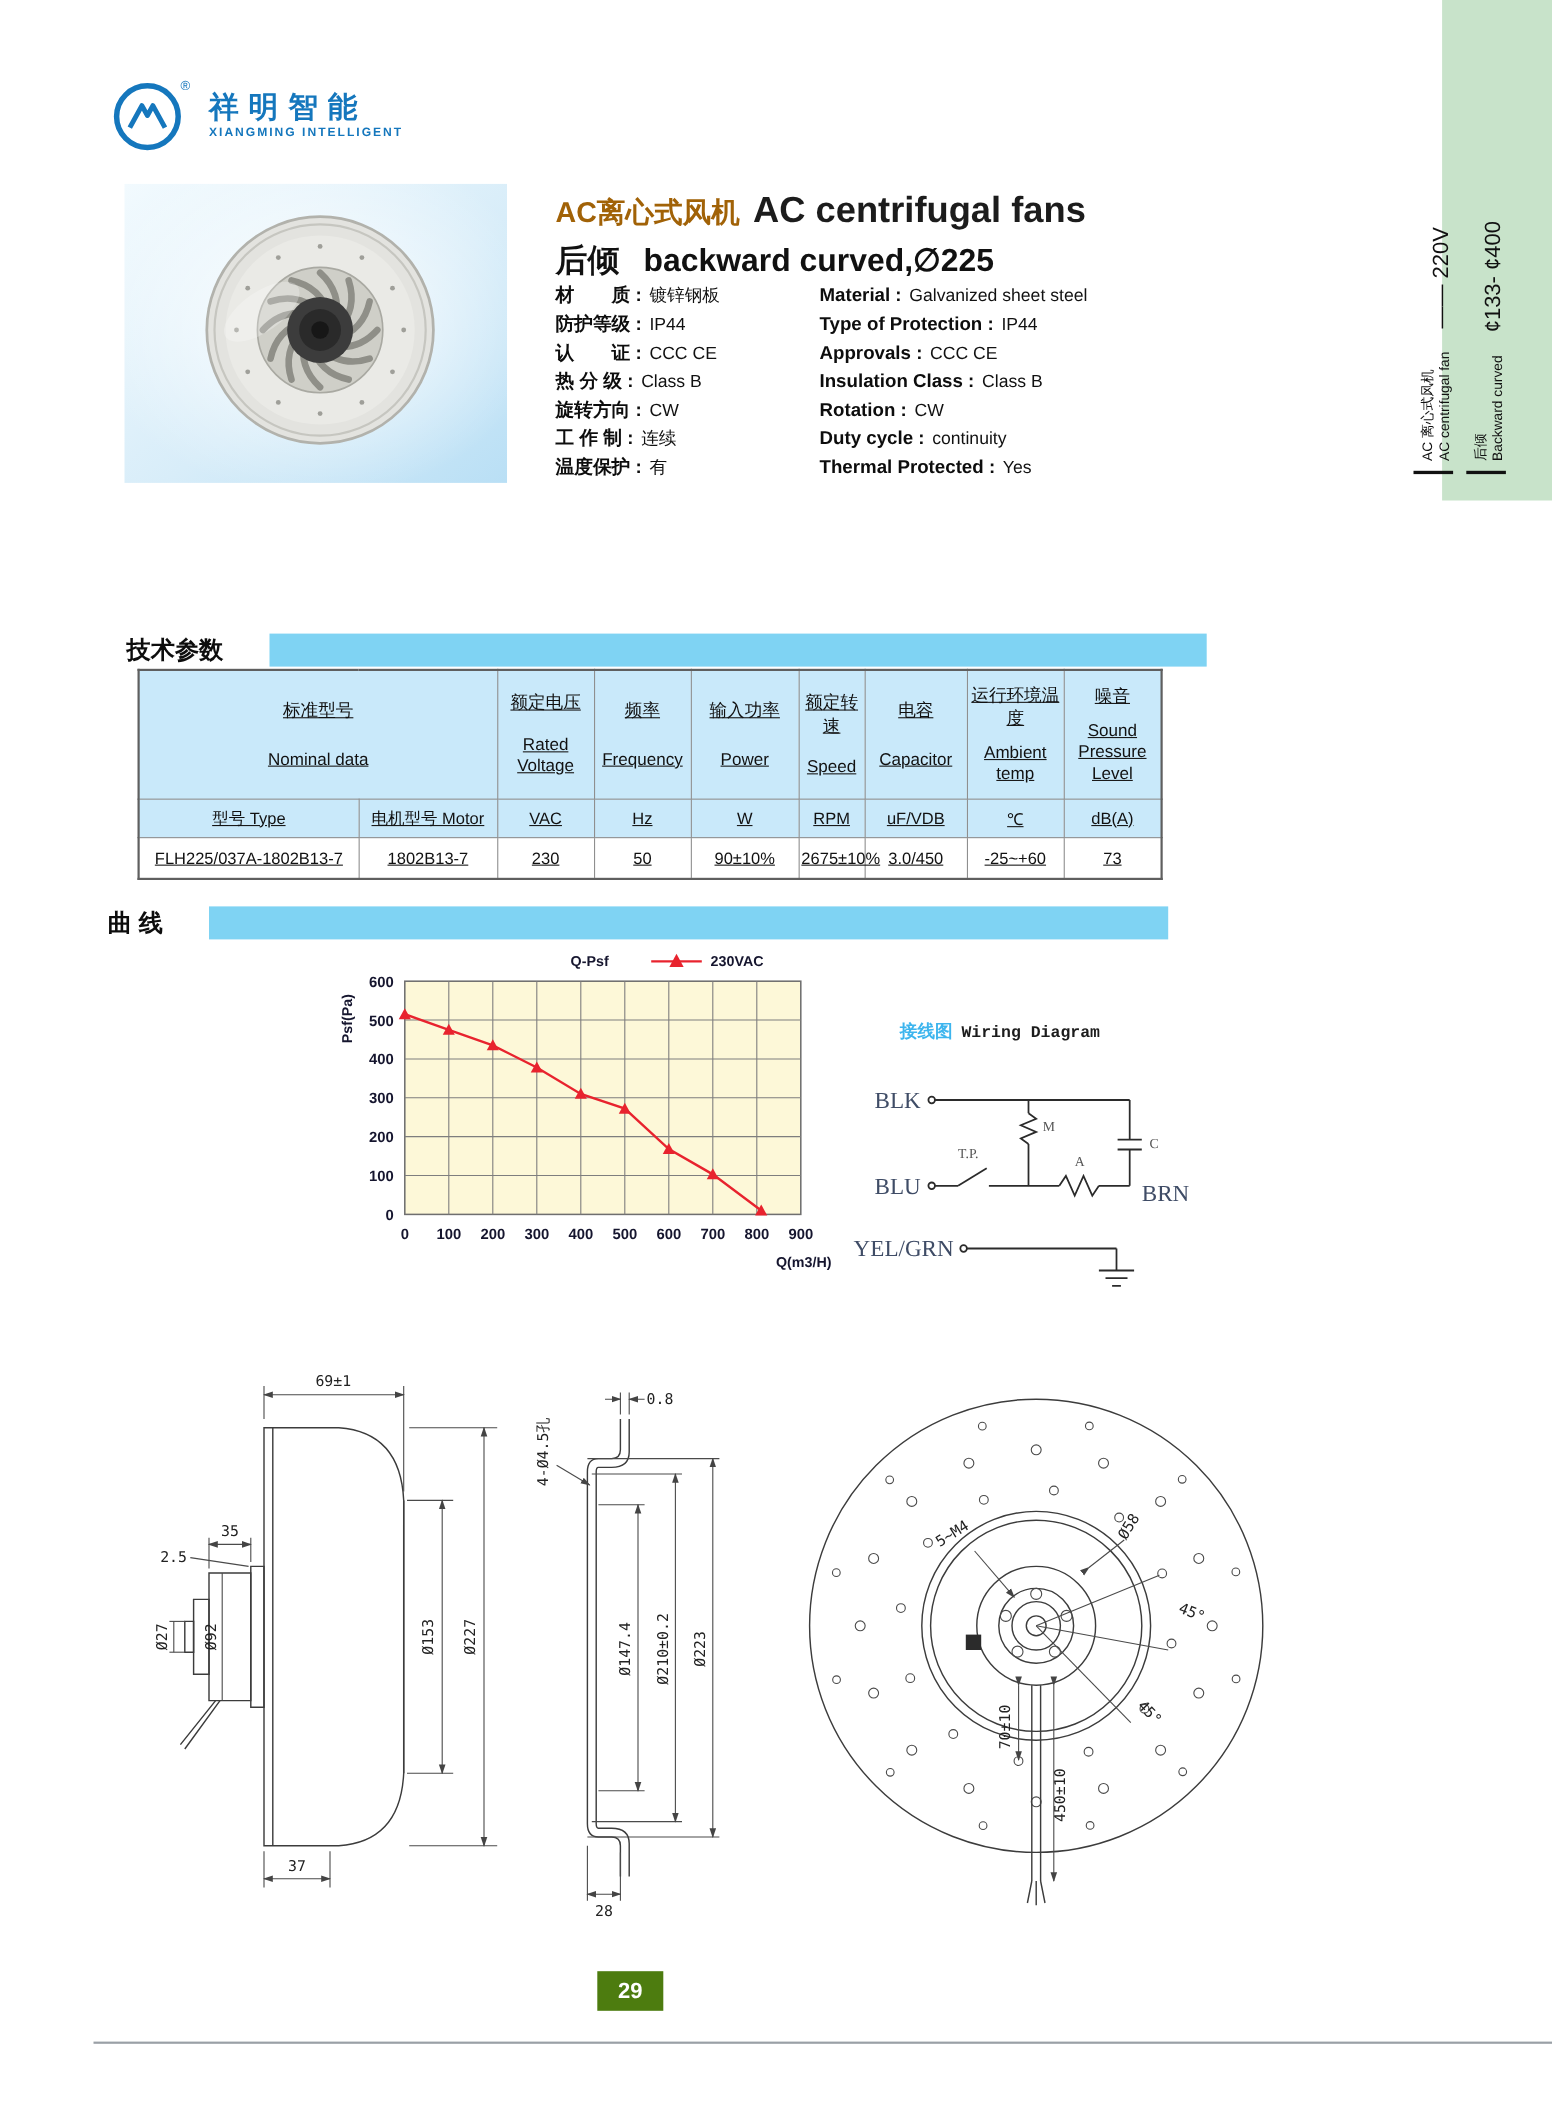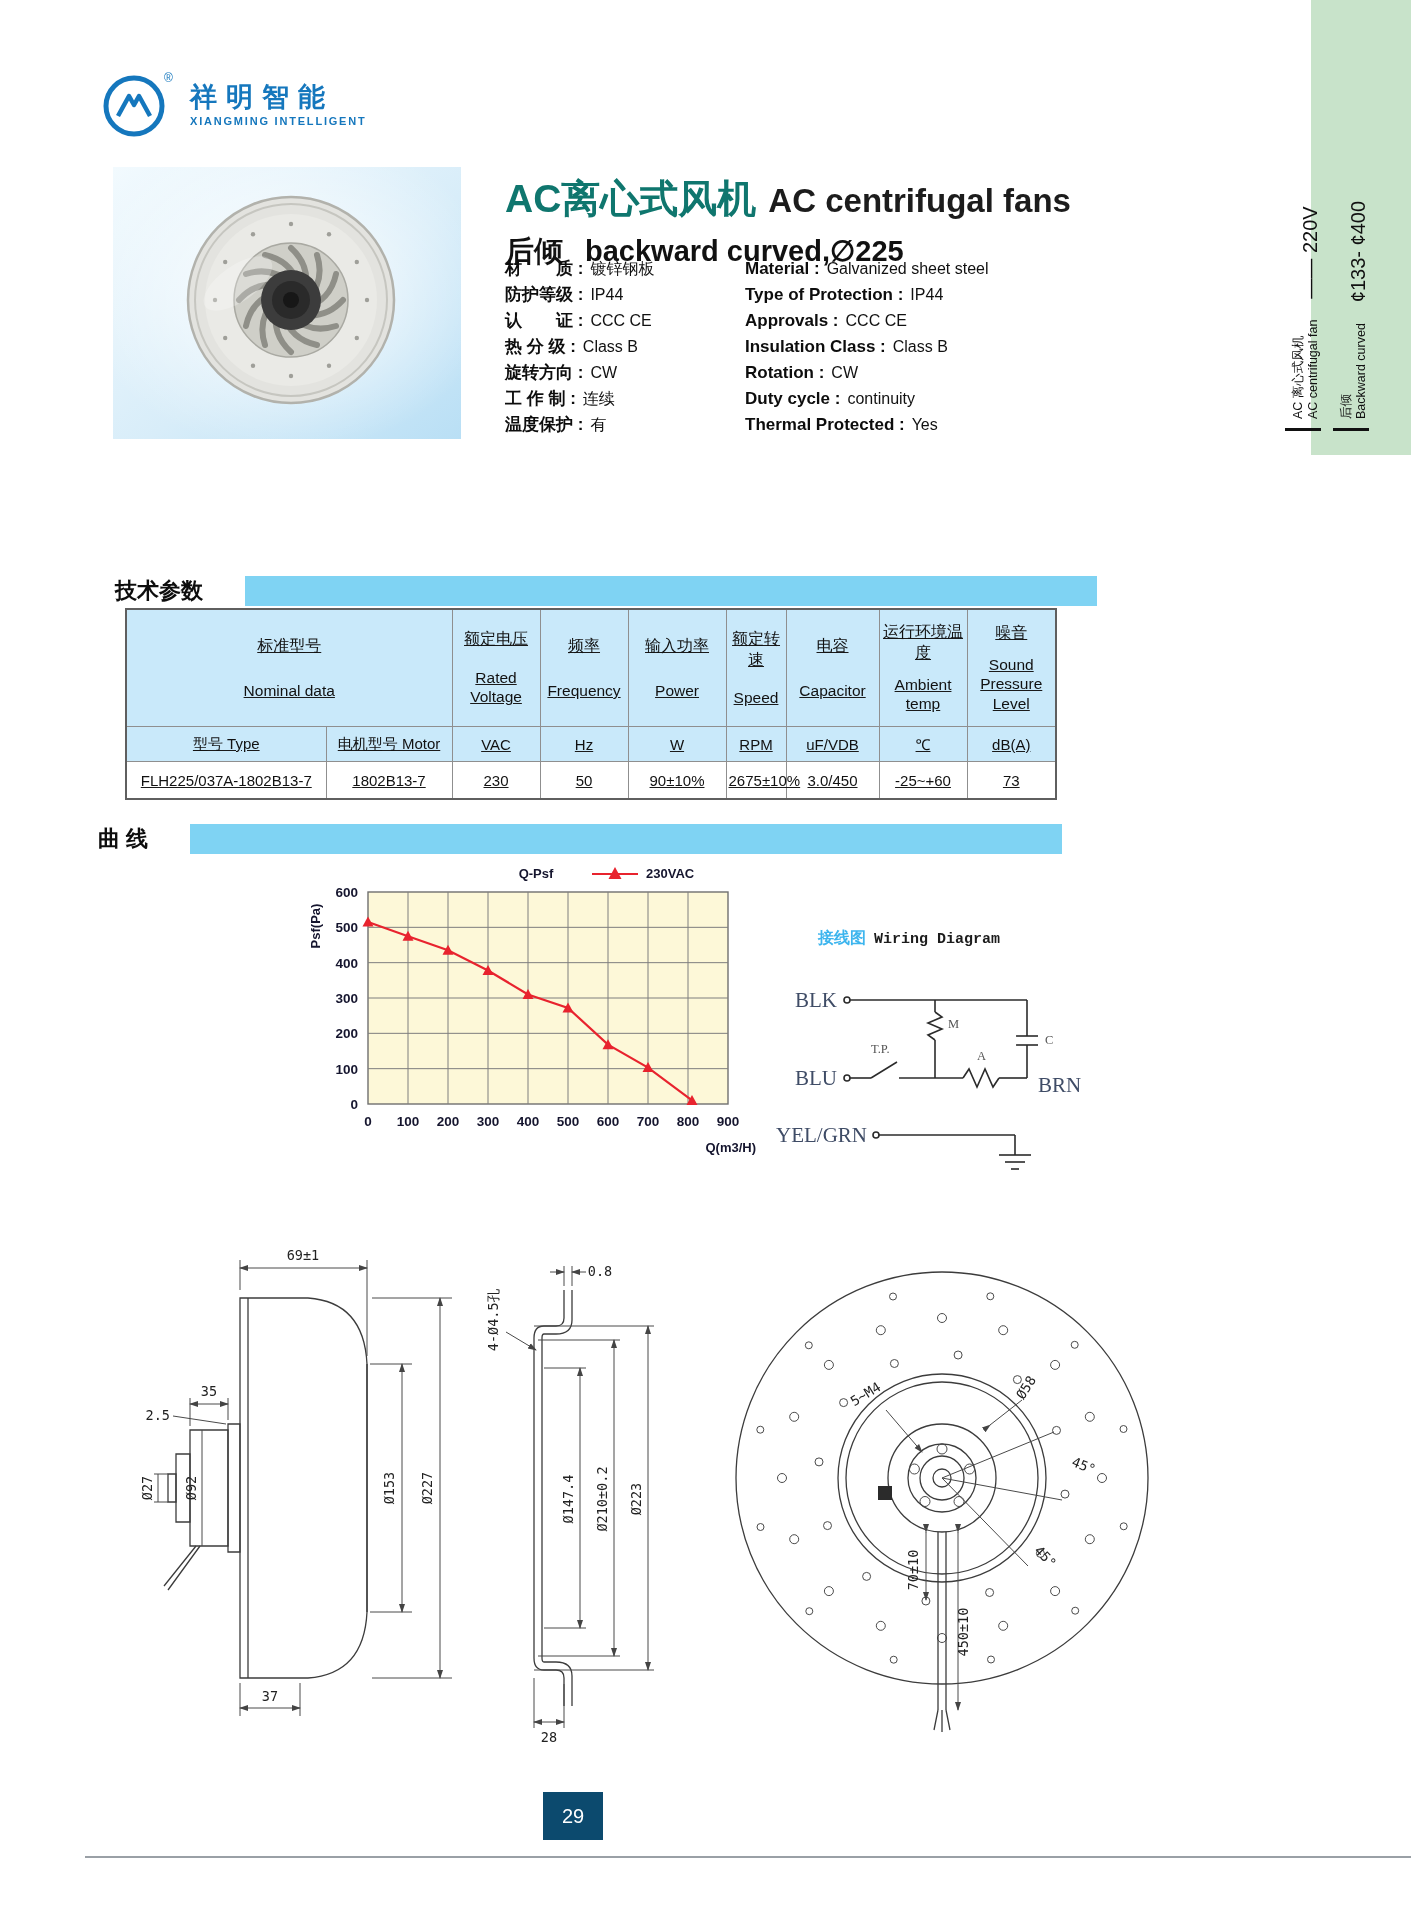--- a/index.html
+++ b/index.html
@@ -11,21 +11,21 @@
   .logo{left:98px;top:66px;display:flex;align-items:center;gap:14px;}
   .logo-text-cn{font-size:27px;font-weight:bold;color:#1577bd;letter-spacing:9px;line-height:1.05;}
   .logo-text-en{font-size:11px;font-weight:bold;color:#1577bd;letter-spacing:1.8px;margin-top:3px;}
 
   
   .photo{left:113px;top:167px;width:348px;height:272px;}
 
   
   .titleblock{left:505px;top:172px;width:700px;}
   .t1{display:flex;align-items:baseline;gap:12px;}
-  .t1-cn{font-size:39px;font-weight:bold;color:#0f766e;}
+  .t1-cn{font-size:26px;font-weight:bold;color:#a16207;}
   .t1-en{font-size:33px;color:#1c1c1c;font-weight:600;}
   .t2{margin-top:6px;font-size:29px;font-weight:bold;color:#111;display:flex;gap:22px;align-items:baseline;}
 
   
   .speccol{display:flex;flex-direction:column;}
   .specs-cn{left:505px;top:256px;width:235px;}
   .specs-en{left:745px;top:256px;width:330px;}
   .spec-row{height:26px;line-height:26px;white-space:nowrap;font-size:16px;}
   .spec-row .sl{font-weight:bold;font-size:17px;color:#0d0d0d;}
   .spec-row .sv{margin-left:7px;color:#111;}
@@ -72,22 +72,22 @@
   .wline{stroke:#2b2b2b;stroke-width:1.6;fill:none;}
 
   
   .draw line,.draw path,.draw rect,.draw circle,.draw polyline{vector-effect:non-scaling-stroke;}
   .o{stroke:#3c3c3c;stroke-width:1.3;fill:none;}
   .d{stroke:#4a4a4a;stroke-width:1;fill:none;}
   .dim{font-family:"DejaVu Sans Mono",monospace;font-size:13.5px;fill:#222;}
   .hole{stroke:#4a4a4a;stroke-width:1;fill:none;}
 
   
-  .pagebox{left:543px;top:1792px;width:60px;height:48px;background:#0c4a6e;color:#fff;
-           font-size:20px;font-weight:normal;display:flex;align-items:center;justify-content:center;}
+  .pagebox{left:543px;top:1792px;width:60px;height:36px;background:#4d7c0f;color:#fff;
+           font-size:20px;font-weight:bold;display:flex;align-items:center;justify-content:center;}
   .footline{left:85px;top:1856px;width:1326px;height:2px;background:#9aa0a6;}
 </style>
 </head>
 <body>
 
 <div class="page">
 
   <div class="abs logo">
     <svg width="78" height="78" viewBox="0 0 78 78">
       <circle cx="36" cy="40" r="28" fill="none" stroke="#1577bd" stroke-width="5"></circle>

